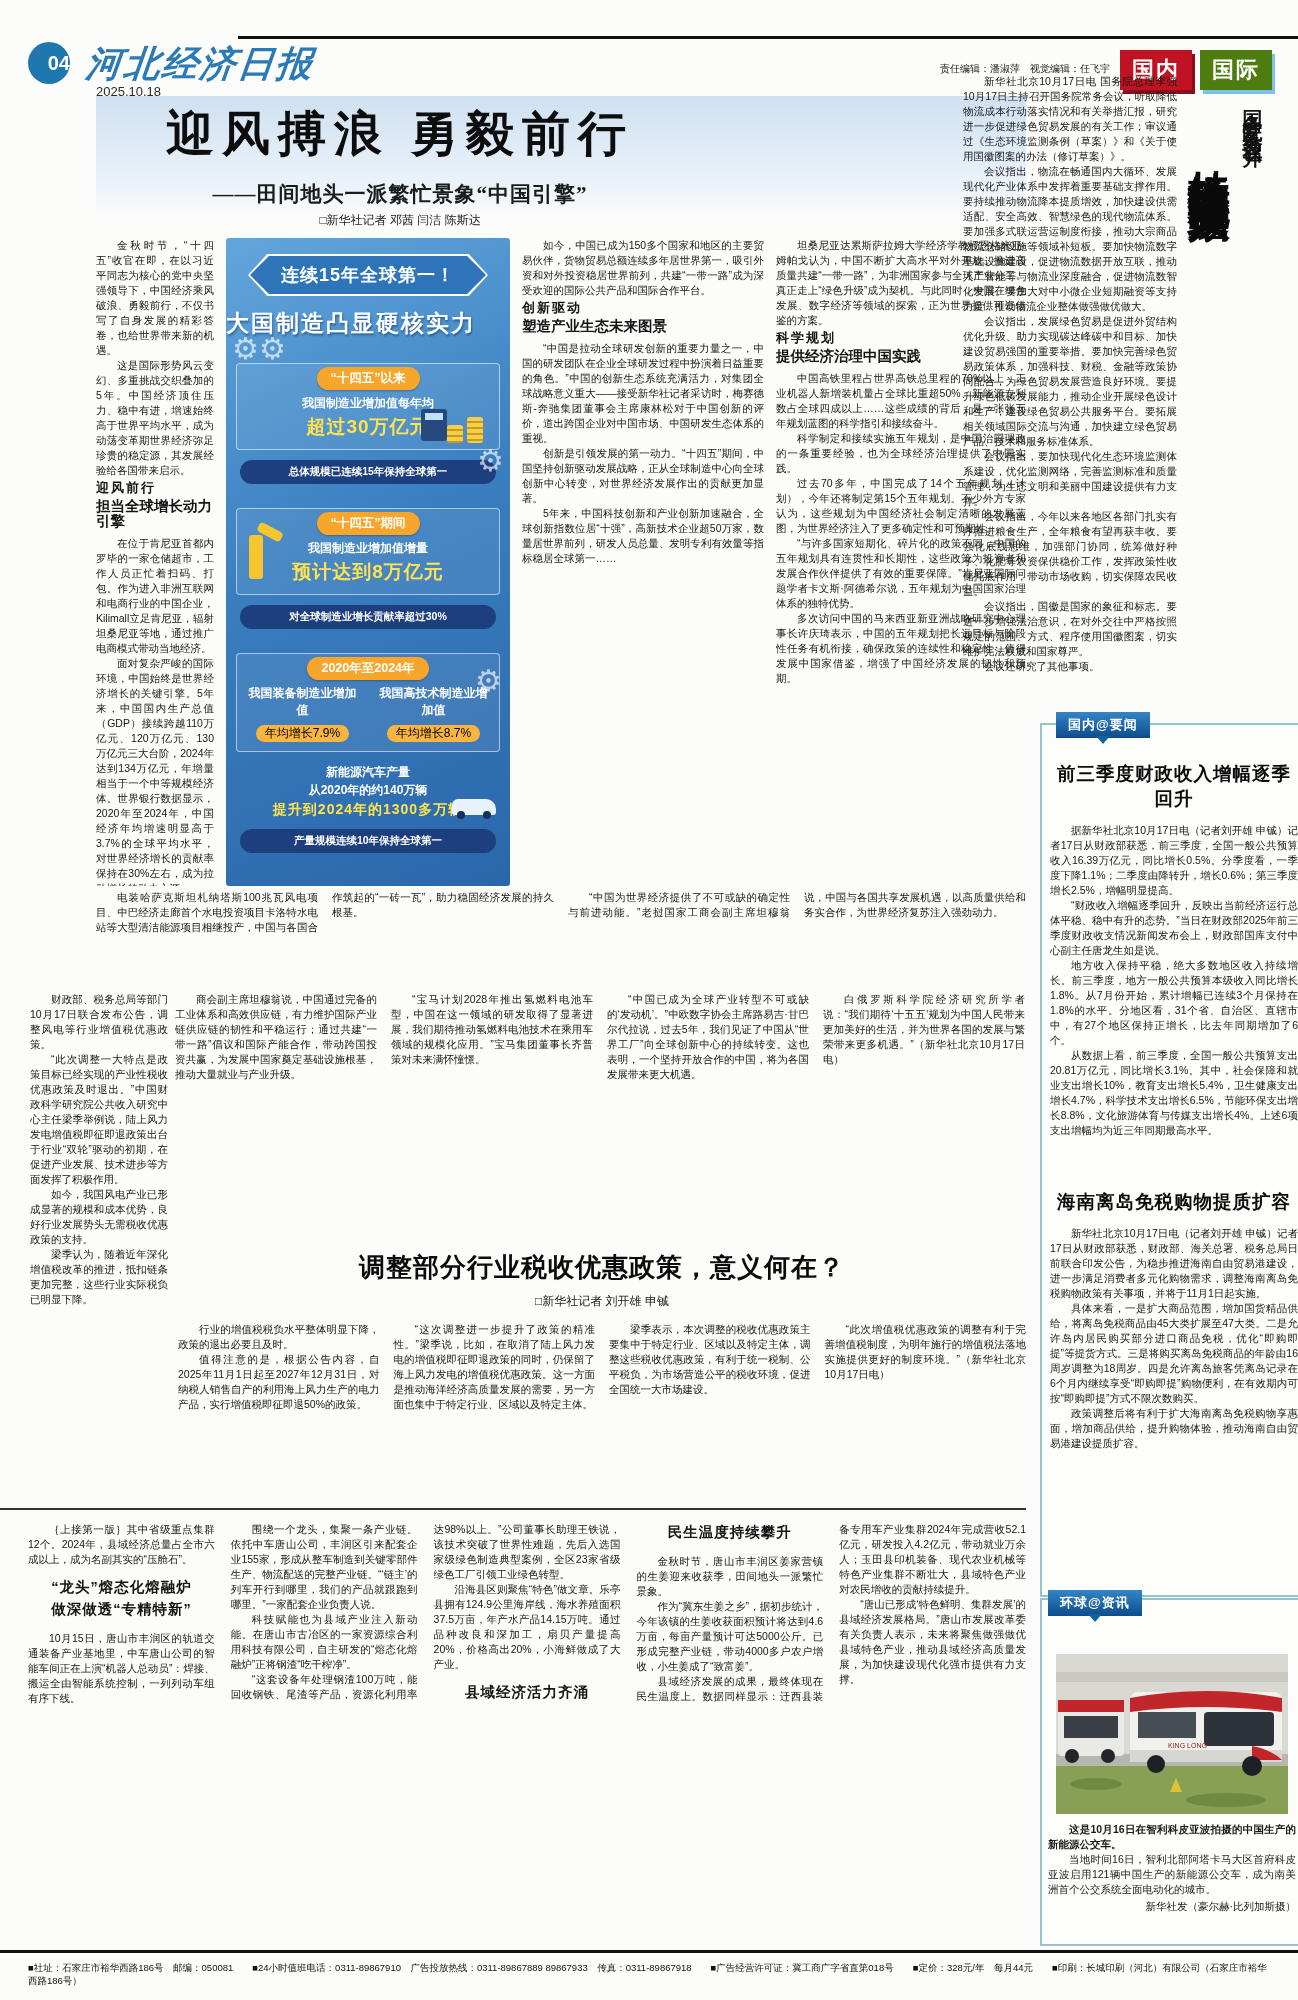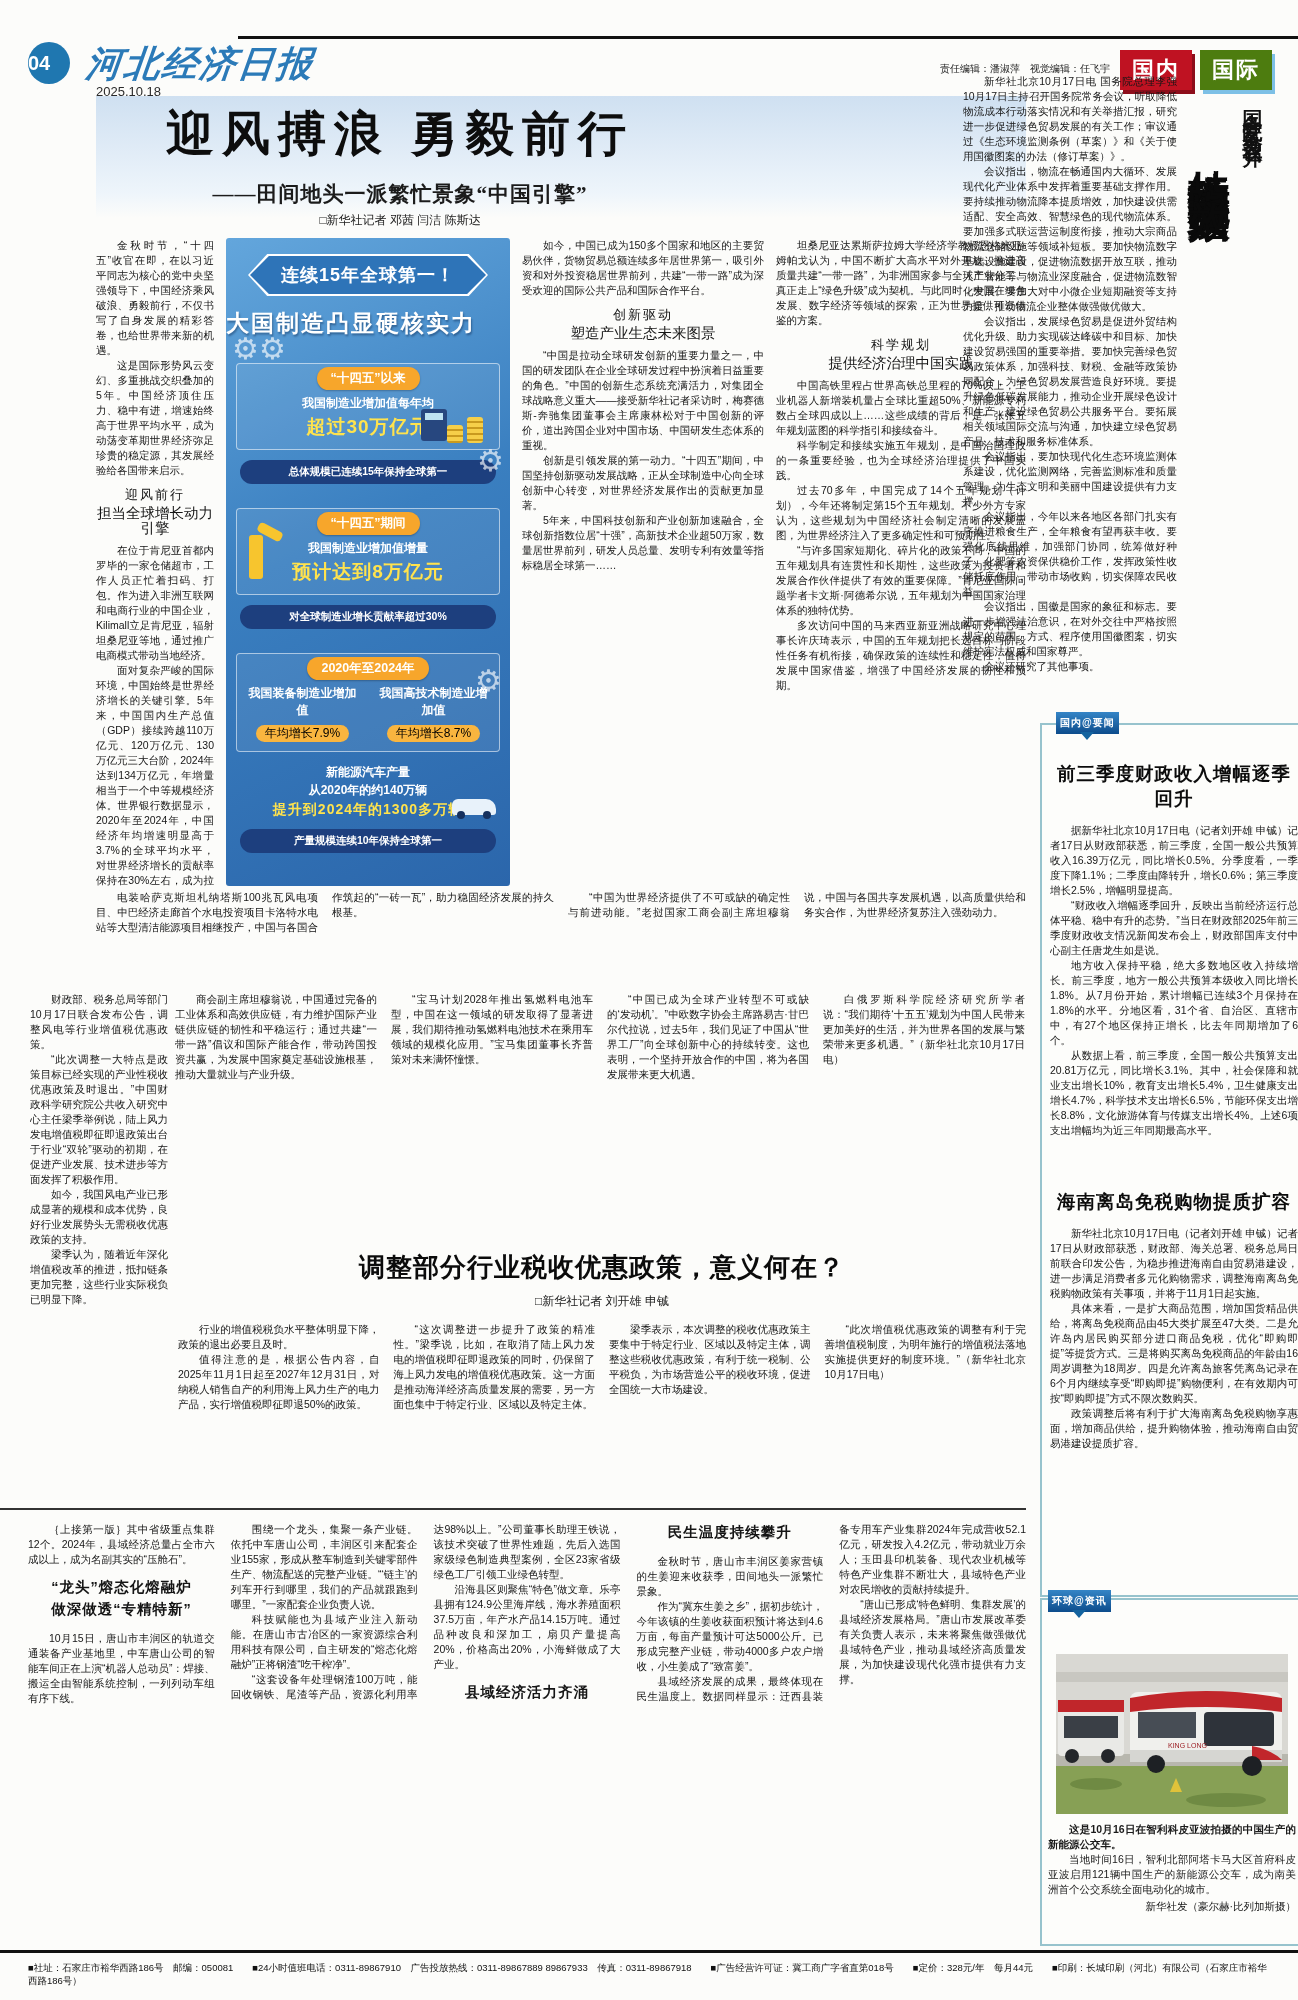--- a/index.html
+++ b/index.html
@@ -7,41 +7,41 @@
        font-family:"Liberation Sans","DejaVu Sans",sans-serif;color:#151515;overflow:hidden}
   .abs{position:absolute}
   .serif{font-family:"Liberation Serif","DejaVu Serif",serif}
   .bodytext{font-size:10.5px;line-height:15px;text-align:justify;overflow:hidden}
   .para{margin:0;text-indent:2em}
   .rule{background:#111}
 
   
   #top-rule{left:238px;top:36px;width:1060px;height:3px}
   #page-circle{left:28px;top:42px;width:42px;height:42px;border-radius:50%;background:#1f77b0;
-               color:#fff;font-weight:bold;font-size:20px;display:flex;align-items:center;justify-content:flex-start}
+               color:#fff;font-weight:bold;font-size:20px;display:flex;align-items:center;justify-content:flex-end}
   #paper-logo{left:86px;top:40px;font-size:36px;font-weight:bold;font-style:italic;color:#2b7ab8;
               letter-spacing:2px;transform:skewX(-6deg)}
   #header-date{left:96px;top:84px;font-size:13px;color:#2a2a2a}
   #editors{left:870px;top:62px;width:240px;font-size:10px;text-align:right;color:#222}
   .tab{top:50px;width:72px;height:40px;color:#fff;font-weight:bold;font-size:22px;
        display:flex;align-items:center;justify-content:center;letter-spacing:2px}
   #tab-domestic{left:1120px;background:#bf1222;box-shadow:3px 4px 0 #8d0d1a}
   #tab-intl{left:1200px;background:#4d7c0f;box-shadow:3px 4px 0 #7dc0e6}
 
   
   #head-bg{left:96px;top:96px;width:930px;height:122px;background:linear-gradient(180deg,#cfe0f1 0%,#eef5fb 80%,#fcfcfa 100%)}
   #main-headline{left:100px;top:102px;width:600px;text-align:center;font-size:48px;font-weight:900;
                  letter-spacing:8px;color:#0d0d0d}
   #main-subtitle{left:110px;top:180px;width:580px;text-align:center;font-size:21px;font-weight:bold;
                  letter-spacing:1px;color:#1b1b1b}
   #main-byline{left:110px;top:212px;width:580px;text-align:center;font-size:12px;color:#222}
   #row1{left:96px;top:238px;width:930px;height:648px;display:flex;gap:12px}
   .rcol{height:648px;overflow:hidden}
   #col1{width:118px}#col3{width:242px}#col4{width:250px}
-  .colhead{text-align:center;font-weight:normal;margin:9px 0 7px;text-indent:0}
+  .colhead{text-align:left;font-weight:bold;margin:2px 0 7px;text-indent:0}
   .colhead .l1{display:block;font-size:13px;letter-spacing:2px}
   .colhead .l2{display:block;font-size:14.5px;margin-top:4px}
   #row2a{left:96px;top:890px;width:930px;height:98px;column-count:4;column-gap:14px}
   #row2b{left:175px;top:992px;width:850px;height:252px;column-count:4;column-gap:14px}
 
   
   #infog{width:284px;height:648px;background:linear-gradient(155deg,#63a6dc 0%,#3a7fc0 45%,#2b66ab 100%);
          color:#fff;position:relative;overflow:hidden;border-radius:3px}
   .gear{position:absolute;color:rgba(255,255,255,.65);font-size:30px;line-height:1}
   .ig-banner{margin:16px auto 0;width:240px;height:42px;position:relative}
@@ -75,21 +75,21 @@
   
   #gov-col{left:963px;top:74px;width:214px;height:622px}
   .vert{writing-mode:vertical-rl;font-family:"Liberation Serif","DejaVu Serif",serif}
   #gov-kicker{left:1240px;top:94px;height:230px;font-size:20px;font-weight:bold;letter-spacing:5px;color:#111}
   #gov-headline{left:1181px;top:136px;height:545px;font-size:42px;font-weight:900;letter-spacing:3px;color:#0a0a0a}
 
   
   .teal-box{border:2px solid #97c3cd;background:#fdfdfb}
   #yaowen-box{left:1040px;top:723px;width:248px;height:862px;padding:4px 8px}
   .sec-badge{position:absolute;background:linear-gradient(180deg,#3585c6,#0d4c8c);color:#fff;font-weight:bold;
-             font-size:10px;padding:4px 4px;letter-spacing:1px;z-index:5}
+             font-size:13px;padding:4px 12px;letter-spacing:1px;z-index:5}
   .sec-badge::after{content:"";position:absolute;left:50%;bottom:-13px;transform:translateX(-50%);
                     border:7px solid transparent;border-top:8px solid #14639f}
   #yaowen-badge{left:1056px;top:712px}
   .box-headline{text-align:center;font-size:18.5px;font-weight:900;letter-spacing:1px;margin:0;color:#0c0c0c}
   #yw-head1{margin-top:32px}
   #yw-body1{height:348px;margin-top:12px}
   #yw-head2{margin-top:18px}
   #yw-body2{height:372px;margin-top:12px}
 
   #huanqiu-box{left:1040px;top:1598px;width:248px;height:340px;padding:2px 6px}

